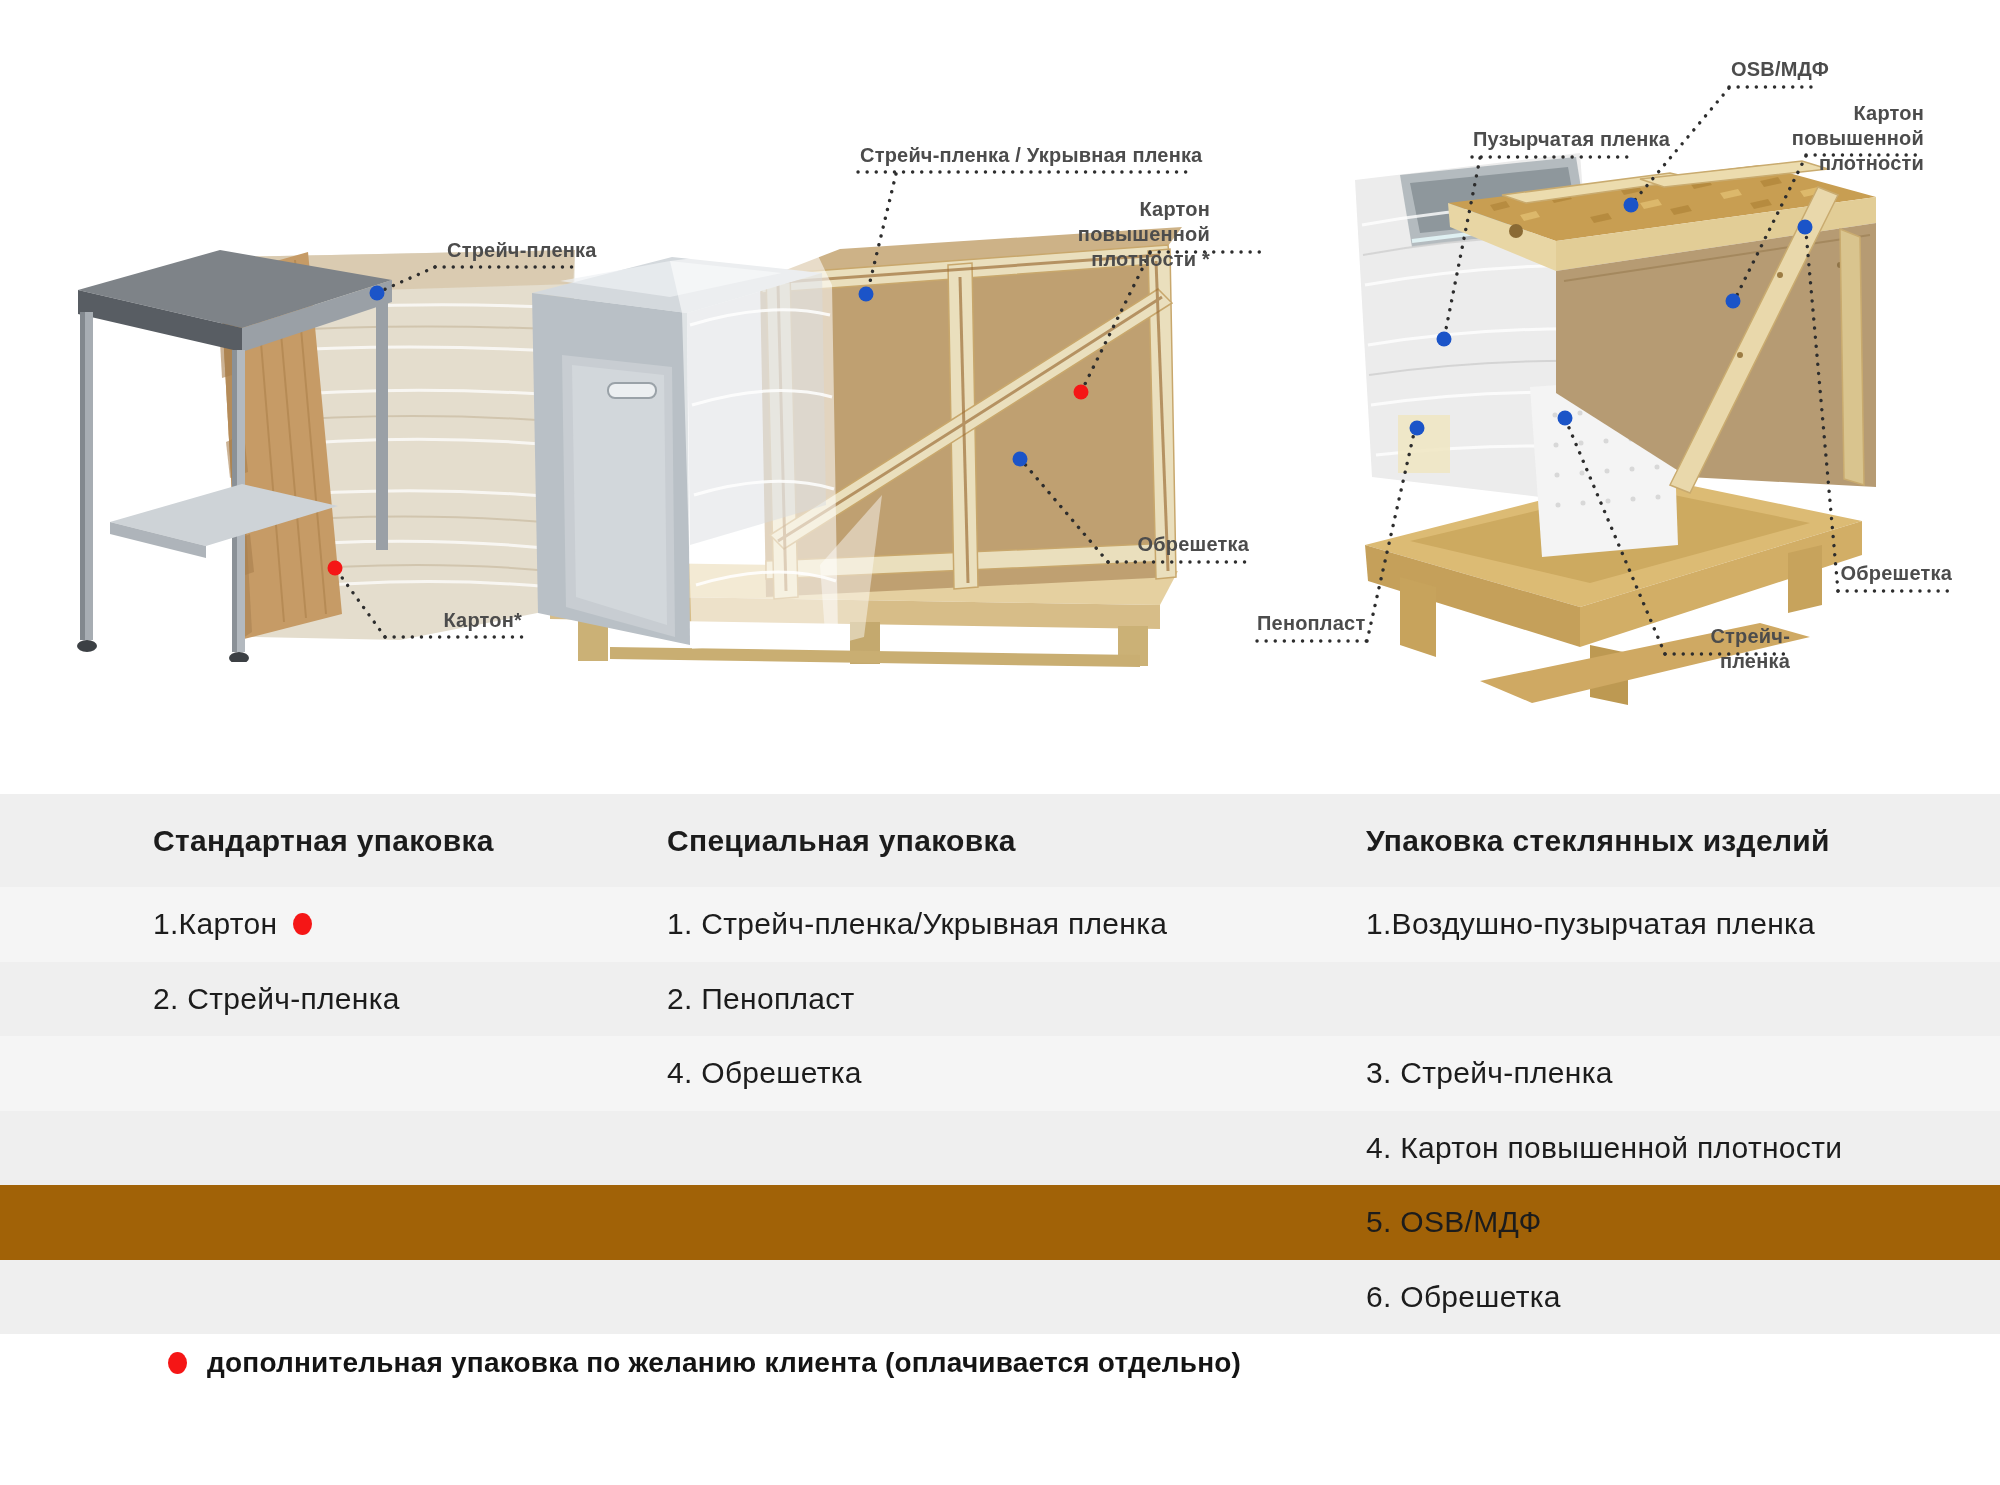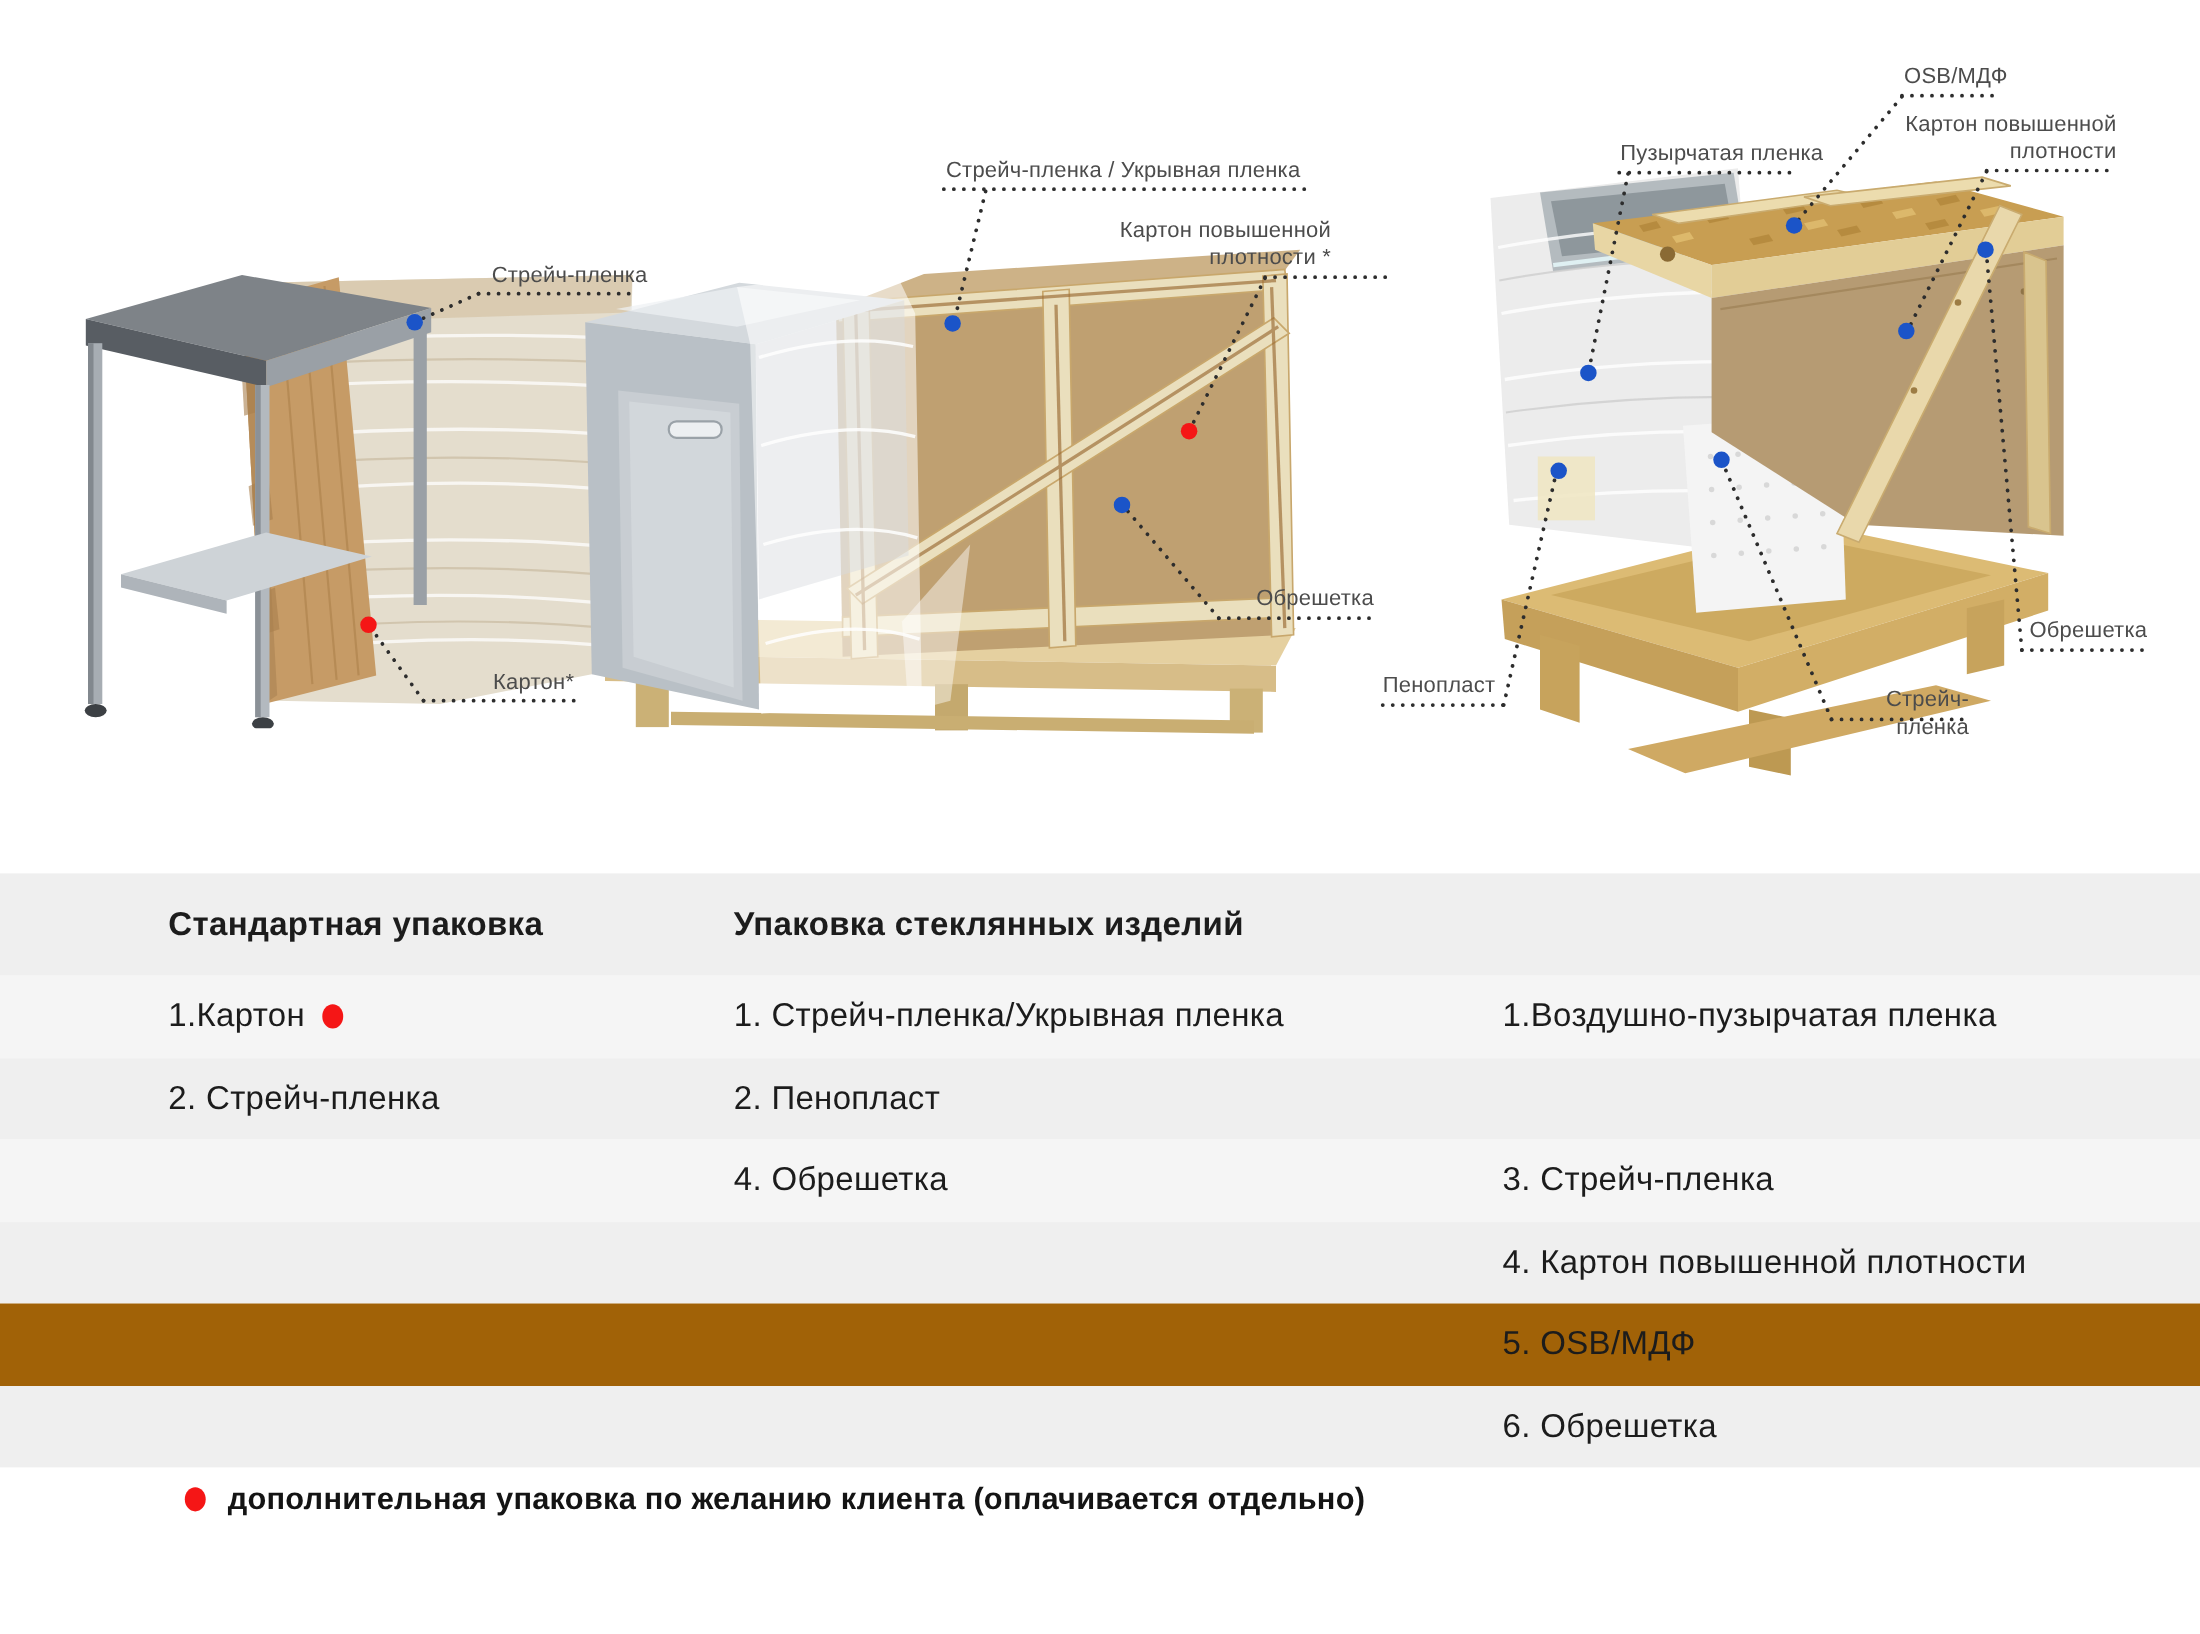--- a/index.html
+++ b/index.html
@@ -1,19 +1,19 @@
 <!DOCTYPE html>
 <html><head>
 <meta charset="utf-8">
 <style>
   html,body{margin:0;padding:0;background:#fff;}
   .stage{position:relative;width:2000px;height:1485px;background:#fff;overflow:hidden;
          font-family:"Liberation Sans",sans-serif;}
   
-  .co{position:absolute;font-size:20px;line-height:25px;color:#4c4c4c;letter-spacing:.2px;white-space:nowrap;}
+  .co{position:absolute;font-size:20px;line-height:25px;color:#4c4c4c;letter-spacing:.2px;white-space:nowrap;font-weight:bold;}
   .co.r{text-align:right;white-space:normal;}
   .lines{position:absolute;left:0;top:0;pointer-events:none;}
   .ld{stroke:#2d2d2d;stroke-width:3.4;stroke-dasharray:.1 9;stroke-linecap:round;fill:none;}
   
   .tbl{position:absolute;left:0;top:794px;width:2000px;}
   .trow{display:grid;grid-template-columns:153px 514px 699px auto;align-items:center;}
   .thead{height:93px;font-weight:bold;font-size:30px;color:#1c1c1c;}
   .tr{height:74.5px;font-size:30px;color:#1c1c1c;}
   .cell{display:flex;align-items:center;padding-right:20px;letter-spacing:.3px;}
   .rdot{display:inline-block;width:19px;height:22px;border-radius:50%;margin-left:16px;flex:0 0 auto;}
@@ -281,20 +281,21 @@
   <div class="co" style="left:1731px;top:57px">OSB/МДФ</div>
   <div class="co r" style="left:1724px;top:101px;width:200px">Картон повышенной плотности</div>
   <div class="co r" style="left:1838px;top:561px;width:114px">Обрешетка</div>
   <div class="co r" style="left:1665px;top:624px;width:125px">Стрейч-пленка</div>
   <div class="co" style="left:1257px;top:611px">Пенопласт</div>
 
   <div class="tbl">
     <div class="trow thead" style="background:#efefef">
       <div></div>
       <div class="cell">Стандартная упаковка</div>
+      <div class="cell">Специальная упаковка</div>
       <div class="cell">Упаковка стеклянных изделий</div>
     </div>
 
     <div class="trow tr" style="background:#f5f5f5">
       <div></div>
       <div class="cell">
           <span>1.Картон</span>
           <span class="rdot" style="background: rgb(245, 22, 22);"></span>
         </div>
       <div class="cell">

